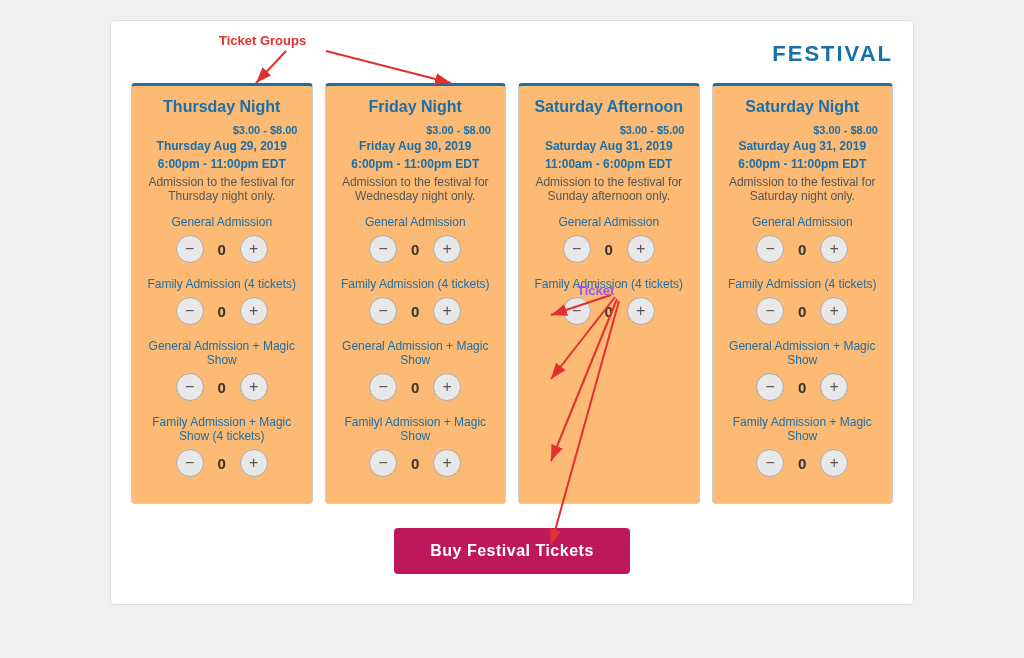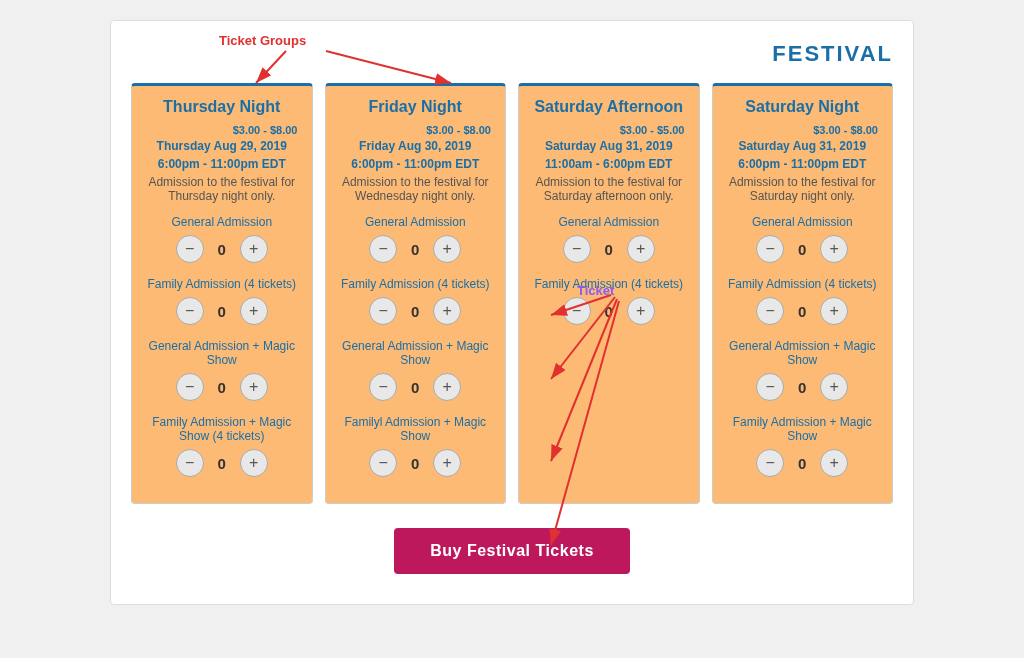--- a/index.html
+++ b/index.html
@@ -250,21 +250,21 @@
             <button class="stepper-btn">+</button>
           </div>
         </div>
 
     </div>
       <div class="ticket-card">
       <div class="card-title">Saturday Afternoon</div>
       <div class="card-price">$3.00 - $5.00</div>
       <div class="card-date">Saturday Aug 31, 2019</div>
       <div class="card-date">11:00am - 6:00pm EDT</div>
-      <div class="card-desc">Admission to the festival for Saturday afternoon only.</div>
+      <div class="card-desc">Admission to the festival for Sunday afternoon only.</div>
 
         <div class="ticket-group">
           <div class="ticket-type-label">General Admission</div>
           <div class="stepper">
             <button class="stepper-btn">−</button>
             <span class="stepper-value">0</span>
             <button class="stepper-btn">+</button>
           </div>
         </div>
 

